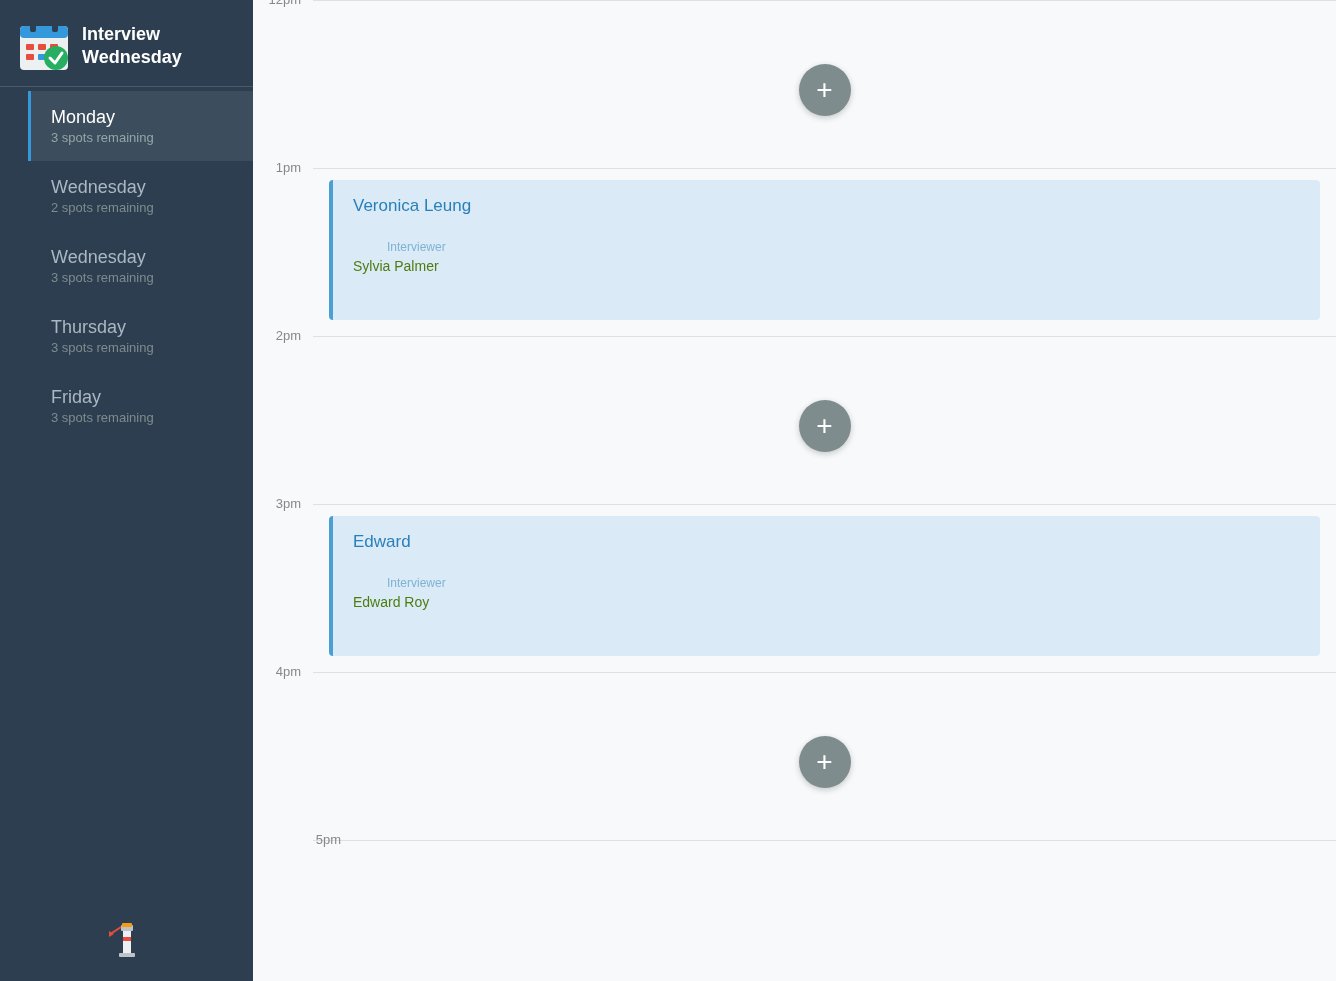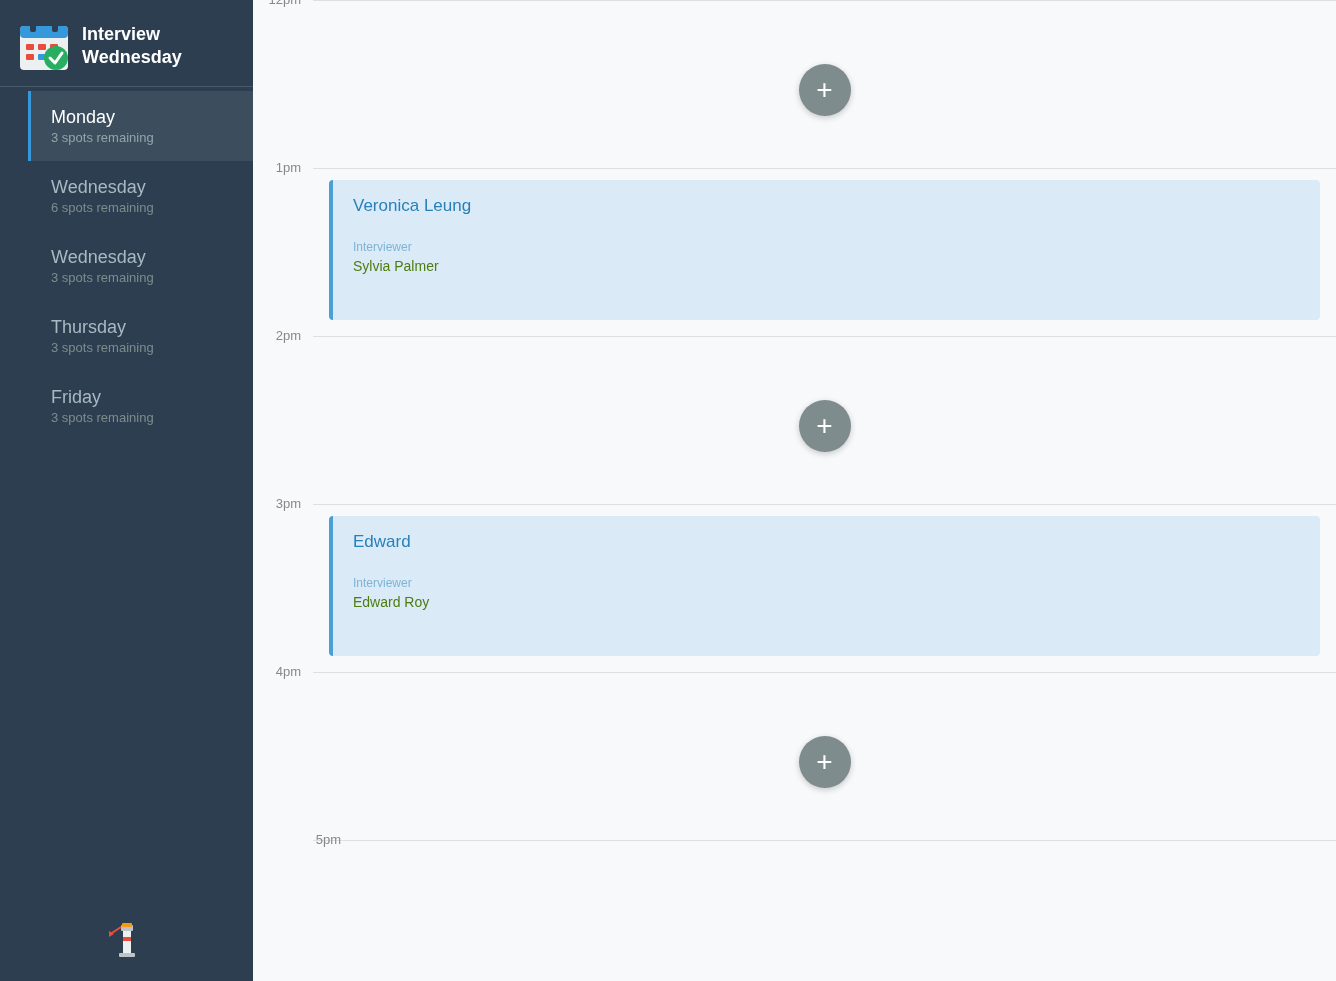--- a/index.html
+++ b/index.html
@@ -156,20 +156,21 @@
       font-size: 17px;
       color: #2980b9;
       font-weight: 500;
       margin-bottom: 24px;
     }
 
     .interviewer-label {
       font-size: 12px;
       color: #7fb3d3;
       margin-bottom: 4px;
+      margin-left: 34px;
     }
 
     .interviewer-name {
       font-size: 14px;
       color: #4d7c0f;
       font-weight: 500;
     }
 
     
     .add-btn {
@@ -223,21 +224,21 @@
 
   <nav class="nav-items">
 
     <div class="nav-item active">
       <div class="nav-item-day">Monday</div>
       <div class="nav-item-spots">3 spots remaining</div>
     </div>
 
     <div class="nav-item">
       <div class="nav-item-day">Wednesday</div>
-      <div class="nav-item-spots">6 spots remaining</div>
+      <div class="nav-item-spots">2 spots remaining</div>
     </div>
 
     <div class="nav-item">
       <div class="nav-item-day">Wednesday</div>
       <div class="nav-item-spots">3 spots remaining</div>
     </div>
 
     <div class="nav-item">
       <div class="nav-item-day">Thursday</div>
       <div class="nav-item-spots">3 spots remaining</div>

